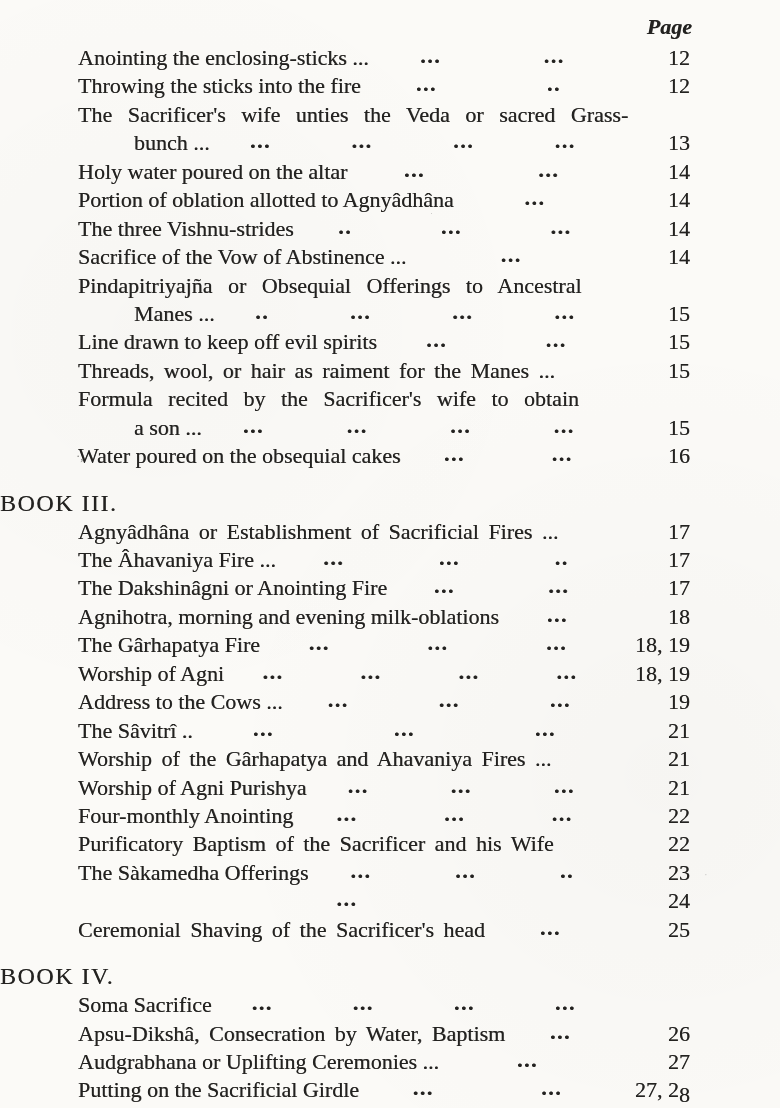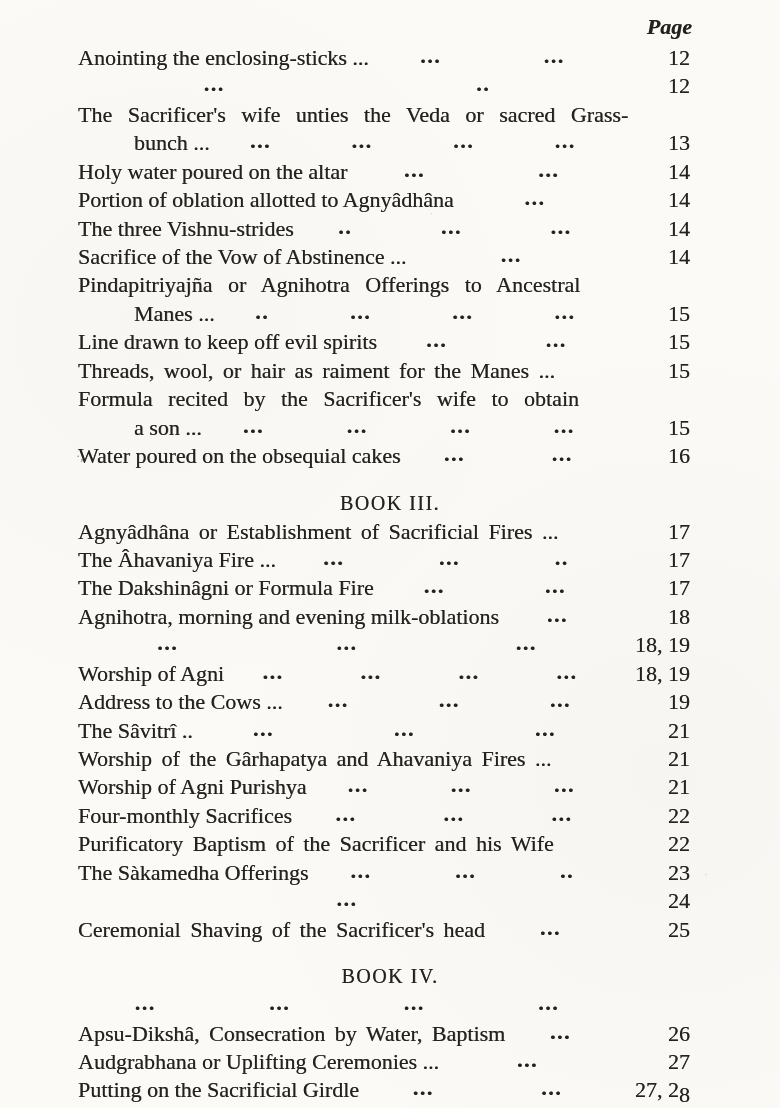--- a/index.html
+++ b/index.html
@@ -30,21 +30,21 @@
     line-height: 34px;
     text-align: right;
     padding-right: 88px;
     font-style: italic;
     font-weight: 700;
     font-size: 22px;
   }
   .toc-rows { width: 100%; }
   .toc-row {
     display: flex;
-    align-items: flex-end;
+    align-items: center;
     height: 28.45px;
     line-height: 28.45px;
     padding-left: 78px;
     padding-right: 90px;
     font-size: 22px;
     box-sizing: border-box;
   }
   .toc-row.indent { padding-left: 134px; }
   .toc-row.wide .entry-text { word-spacing: 10px; }
   .toc-row.semi .entry-text { word-spacing: 4px; }
@@ -67,22 +67,21 @@
     white-space: nowrap;
   }
   .entry-page .sub {
     display: inline-block;
     transform: translateY(5px);
   }
   .book-heading {
     height: 30px;
     line-height: 30px;
     margin-top: 17px;
-    text-align: center;
-    font-size: 20px;
+    font-size: 24px;
     letter-spacing: 1.5px;
   }
   .scan-artifact {
     position: absolute;
     color: rgba(40,40,38,0.55);
     font-size: 13px;
   }
   .speck-1 { left: 76px; top: 448px; }
   .speck-2 { left: 704px; top: 868px; font-size: 11px; color: rgba(60,60,58,0.25); }
   .speck-3 { left: 430px; top: 208px; font-size: 9px; color: rgba(60,60,58,0.35); }
@@ -96,20 +95,21 @@
   <div class="toc-rows">
       <div class="toc-row">
         <span class="entry-text ink">Anointing the enclosing-sticks ...</span>
         <span class="leader">
           <span class="dotgroup ink">...</span>
           <span class="dotgroup ink">...</span>
         </span>
         <span class="entry-page ink">12</span>
       </div>
       <div class="toc-row">
+        <span class="entry-text ink">Throwing the sticks into the fire</span>
         <span class="leader">
           <span class="dotgroup ink">...</span>
           <span class="dotgroup ink">..</span>
         </span>
         <span class="entry-page ink">12</span>
       </div>
       <div class="toc-row wide">
         <span class="entry-text ink">The Sacrificer's wife unties the Veda or sacred Grass-</span>
         <span class="leader"></span>
         <span class="entry-page ink"></span>
@@ -149,21 +149,21 @@
         <span class="entry-page ink">14</span>
       </div>
       <div class="toc-row">
         <span class="entry-text ink">Sacrifice of the Vow of Abstinence ...</span>
         <span class="leader">
           <span class="dotgroup ink">...</span>
         </span>
         <span class="entry-page ink">14</span>
       </div>
       <div class="toc-row wide">
-        <span class="entry-text ink">Pindapitriyajña or Agnihotra Offerings to Ancestral</span>
+        <span class="entry-text ink">Pindapitriyajña or Obsequial Offerings to Ancestral</span>
         <span class="leader"></span>
         <span class="entry-page ink"></span>
       </div>
       <div class="toc-row indent">
         <span class="entry-text ink">Manes ...</span>
         <span class="leader">
           <span class="dotgroup ink">..</span>
           <span class="dotgroup ink">...</span>
           <span class="dotgroup ink">...</span>
           <span class="dotgroup ink">...</span>
@@ -215,35 +215,36 @@
       <div class="toc-row">
         <span class="entry-text ink">The Âhavaniya Fire ...</span>
         <span class="leader">
           <span class="dotgroup ink">...</span>
           <span class="dotgroup ink">...</span>
           <span class="dotgroup ink">..</span>
         </span>
         <span class="entry-page ink">17</span>
       </div>
       <div class="toc-row">
-        <span class="entry-text ink">The Dakshinâgni or Formula Fire</span>
+        <span class="entry-text ink">The Dakshinâgni or Anointing Fire</span>
         <span class="leader">
           <span class="dotgroup ink">...</span>
           <span class="dotgroup ink">...</span>
         </span>
         <span class="entry-page ink">17</span>
       </div>
       <div class="toc-row">
         <span class="entry-text ink">Agnihotra, morning and evening milk-oblations</span>
         <span class="leader">
           <span class="dotgroup ink">...</span>
         </span>
         <span class="entry-page ink">18</span>
       </div>
       <div class="toc-row">
+        <span class="entry-text ink">The Gârhapatya Fire</span>
         <span class="leader">
           <span class="dotgroup ink">...</span>
           <span class="dotgroup ink">...</span>
           <span class="dotgroup ink">...</span>
         </span>
         <span class="entry-page ink">18, 19</span>
       </div>
       <div class="toc-row">
         <span class="entry-text ink">Worship of Agni</span>
         <span class="leader">
@@ -280,21 +281,21 @@
       <div class="toc-row">
         <span class="entry-text ink">Worship of Agni Purishya</span>
         <span class="leader">
           <span class="dotgroup ink">...</span>
           <span class="dotgroup ink">...</span>
           <span class="dotgroup ink">...</span>
         </span>
         <span class="entry-page ink">21</span>
       </div>
       <div class="toc-row">
-        <span class="entry-text ink">Four-monthly Sacrifices</span>
+        <span class="entry-text ink">Four-monthly Anointing</span>
         <span class="leader">
           <span class="dotgroup ink">...</span>
           <span class="dotgroup ink">...</span>
           <span class="dotgroup ink">...</span>
         </span>
         <span class="entry-page ink">22</span>
       </div>
       <div class="toc-row semi">
         <span class="entry-text ink">Purificatory Baptism of the Sacrificer and his Wife</span>
         <span class="leader"></span>
@@ -317,20 +318,21 @@
       </div>
       <div class="toc-row semi">
         <span class="entry-text ink">Ceremonial Shaving of the Sacrificer's head</span>
         <span class="leader">
           <span class="dotgroup ink">...</span>
         </span>
         <span class="entry-page ink">25</span>
       </div>
       <div class="book-heading ink">BOOK IV.</div>
       <div class="toc-row">
+        <span class="entry-text ink">Soma Sacrifice</span>
         <span class="leader">
           <span class="dotgroup ink">...</span>
           <span class="dotgroup ink">...</span>
           <span class="dotgroup ink">...</span>
           <span class="dotgroup ink">...</span>
         </span>
         <span class="entry-page ink"></span>
       </div>
       <div class="toc-row semi">
         <span class="entry-text ink">Apsu-Dikshâ, Consecration by Water, Baptism</span>

